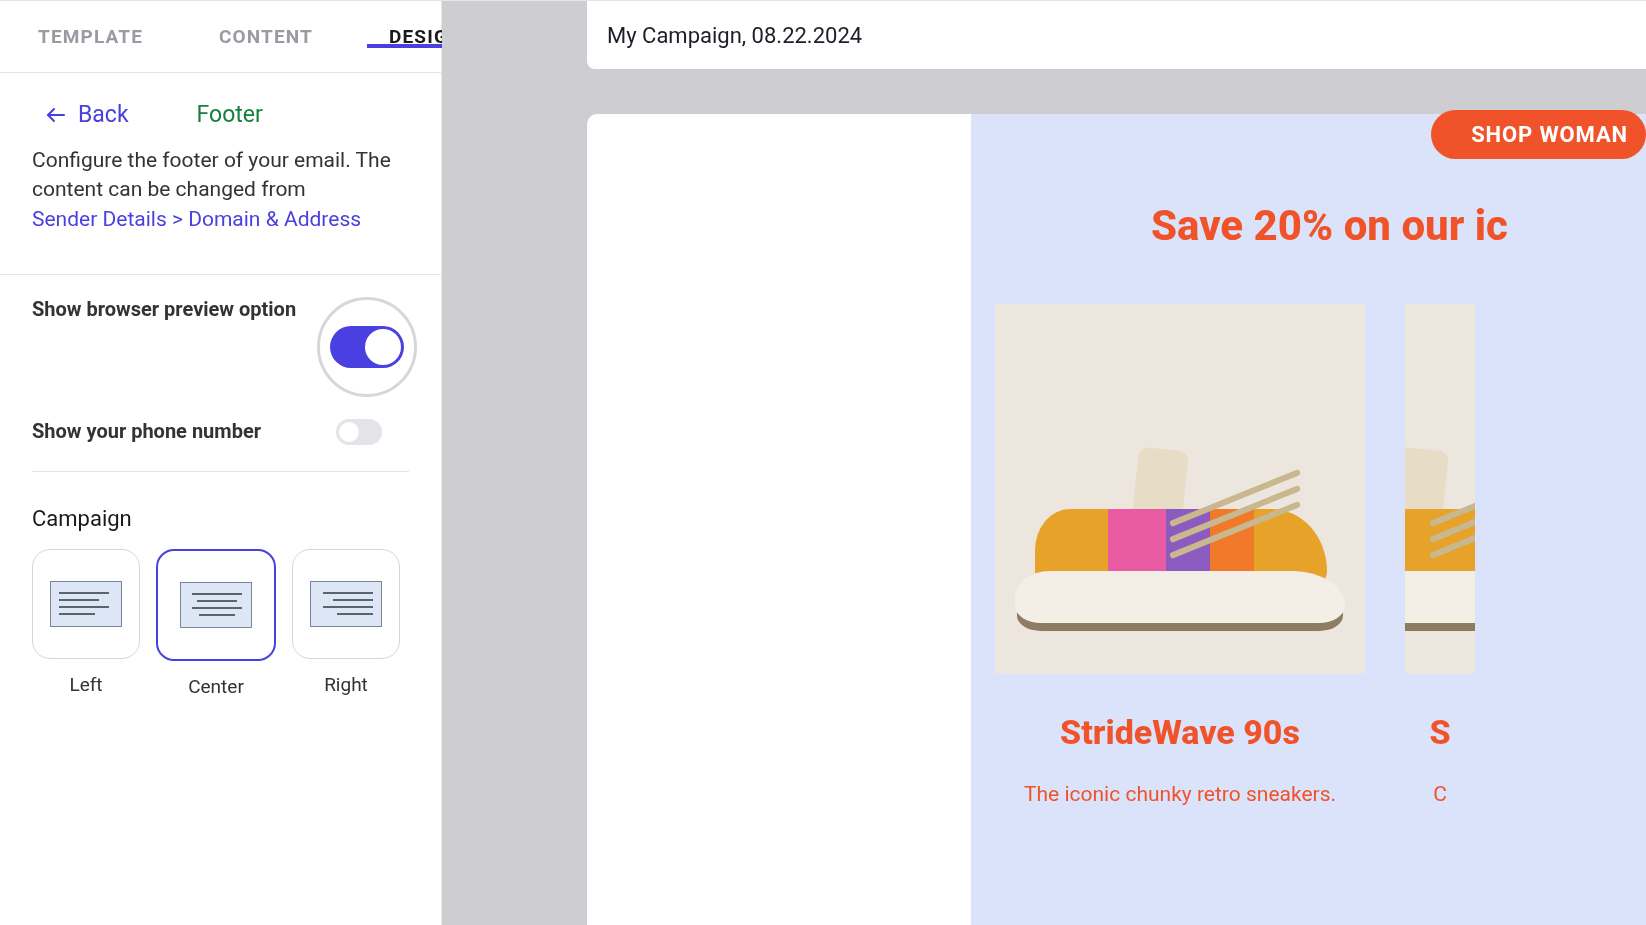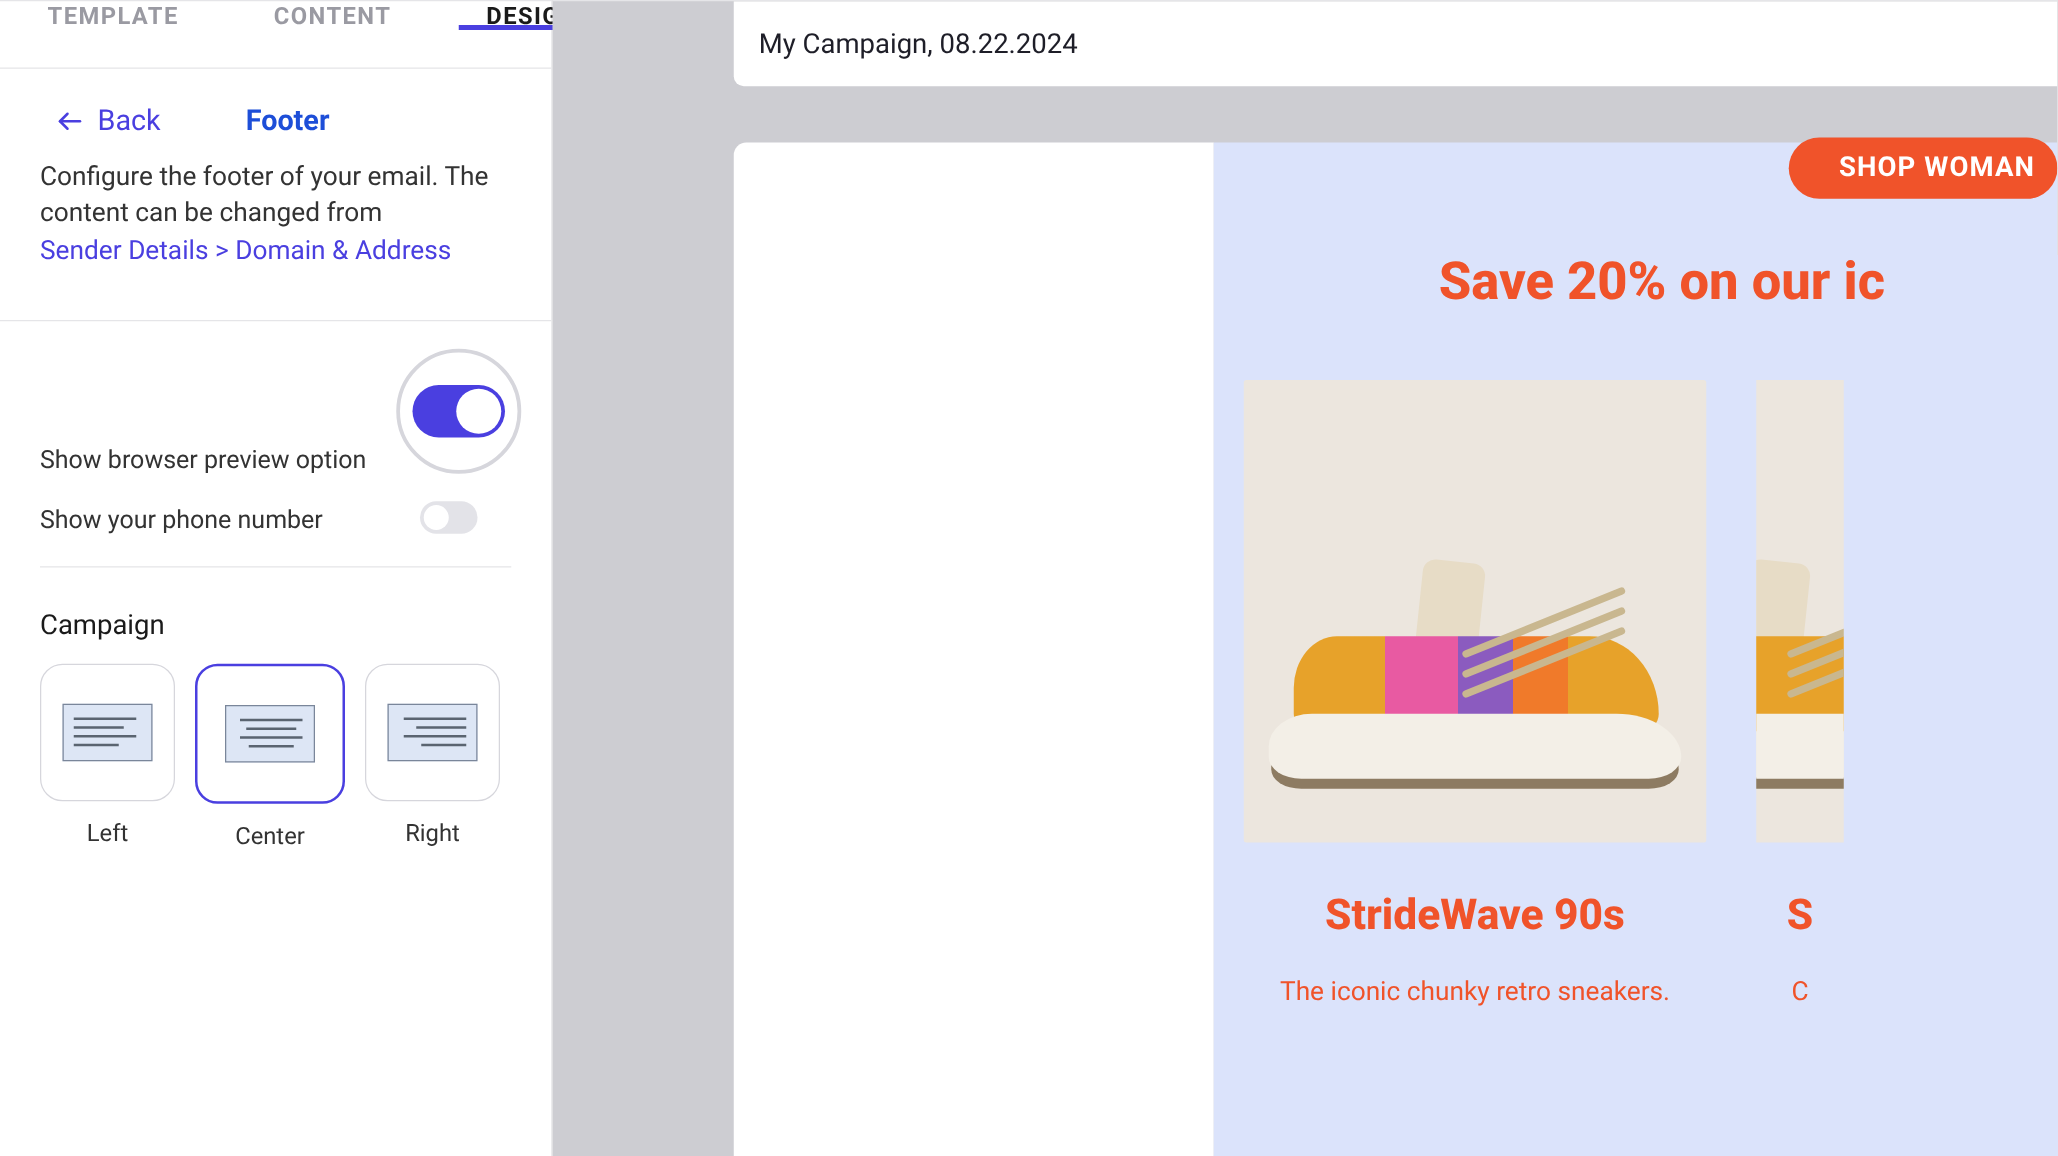--- a/index.html
+++ b/index.html
@@ -1,36 +1,36 @@
 <!DOCTYPE html>
 <html><head>
   <meta charset="utf-8">
   <style>
     * { box-sizing: border-box; margin: 0; padding: 0; }
     body { font-family: -apple-system, BlinkMacSystemFont, "Segoe UI", Roboto, Helvetica, Arial, sans-serif; background: #fff; color: #1a1a1a; width: 1646px; height: 925px; overflow: hidden; position: relative; }
 
     .app { display: flex; width: 100%; height: 100%; }
     .sidebar { width: 442px; flex-shrink: 0; background: #fff; border-right: 1px solid #e5e5e8; border-top: 1px solid #e5e5e8; display: flex; flex-direction: column; }
 
-    .tabs { display: flex; border-bottom: 1px solid #e5e5e8; height: 54px; align-items: flex-start; }
+    .tabs { display: flex; border-bottom: 1px solid #e5e5e8; height: 72px; align-items: center; }
     .tab { flex: none; padding: 0 22px; display: flex; align-items: center; justify-content: center; font-size: 19px; font-weight: 700; letter-spacing: 0.06em; color: #9a9aa2; text-transform: uppercase; cursor: pointer; position: relative; }
     .tab:first-child { padding-left: 38px; }
     .tab + .tab { margin-left: 32px; }
     .tab.active { color: #1a1a1a; }
     .tab.active::after { content: ""; position: absolute; left: 0; right: 0; bottom: 0; height: 4px; background: #4a3fe0; }
 
     .back-row { display: flex; gap: 12px; padding: 28px 32px 12px 44px; }
     .back-link { display: inline-flex; align-items: center; gap: 10px; color: #4a3fe0; font-size: 23px; cursor: pointer; font-weight: 400; }
     .back-link svg { width: 24px; height: 24px; }
-    .section-title { font-size: 23px; font-weight: 700; color: #1d4ed8; margin-left: 56px; }
+    .section-title { font-size: 23px; font-weight: 400; color: #15803d; margin-left: 56px; }
 
     .description { padding: 6px 32px 40px 32px; font-size: 21px; line-height: 1.4; color: #333; border-bottom: 1px solid #e5e5e8; }
     .description a { color: #4a3fe0; text-decoration: none; }
 
-    .toggle-row { display: flex; align-items: flex-end; justify-content: space-between; padding: 22px 32px; }
+    .toggle-row { display: flex; align-items: flex-start; justify-content: space-between; padding: 22px 32px; font-weight: bold; }
     .toggle-label { font-size: 20px; color: #333; }
     .toggle-outer-ring { width: 100px; height: 100px; border-radius: 50%; border: 3px solid #d6d6dc; display: flex; align-items: center; justify-content: center; margin-right: -8px; }
     .toggle { position: relative; width: 74px; height: 42px; border-radius: 21px; cursor: pointer; }
     .toggle.on { background: #4a3fe0; }
     .toggle.off { background: #e3e3e8; width: 46px; height: 26px; border-radius: 13px; }
     .toggle .knob { position: absolute; top: 3px; width: 36px; height: 36px; border-radius: 50%; background: #fff; }
     .toggle.on .knob { right: 3px; }
     .toggle.off .knob { left: 3px; width: 20px; height: 20px; }
 
     .divider { height: 1px; background: #e5e5e8; margin: 12px 32px 0 32px; }

